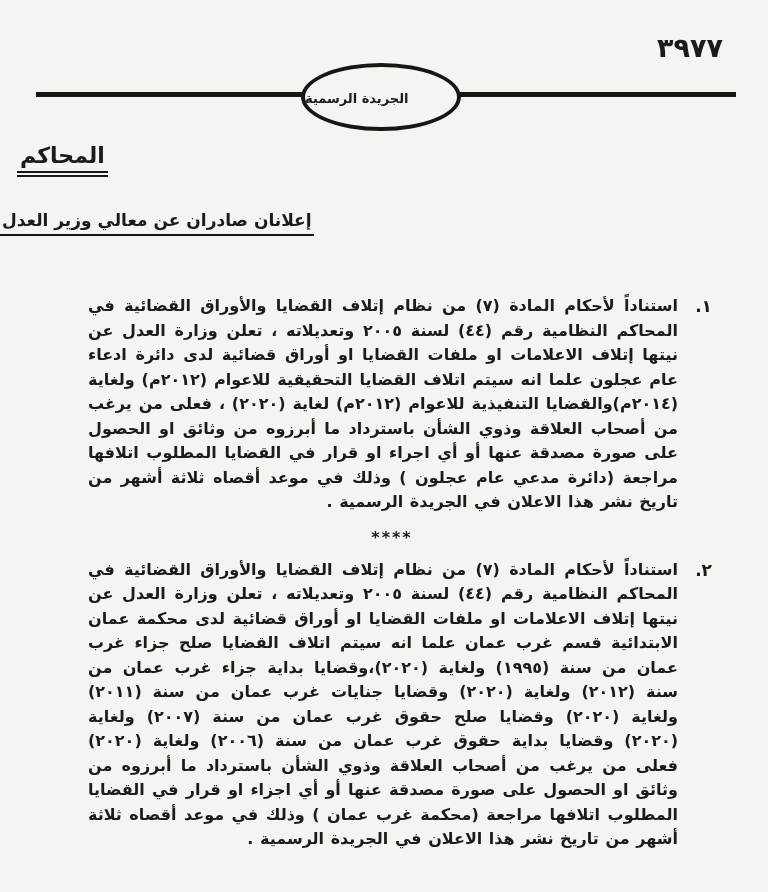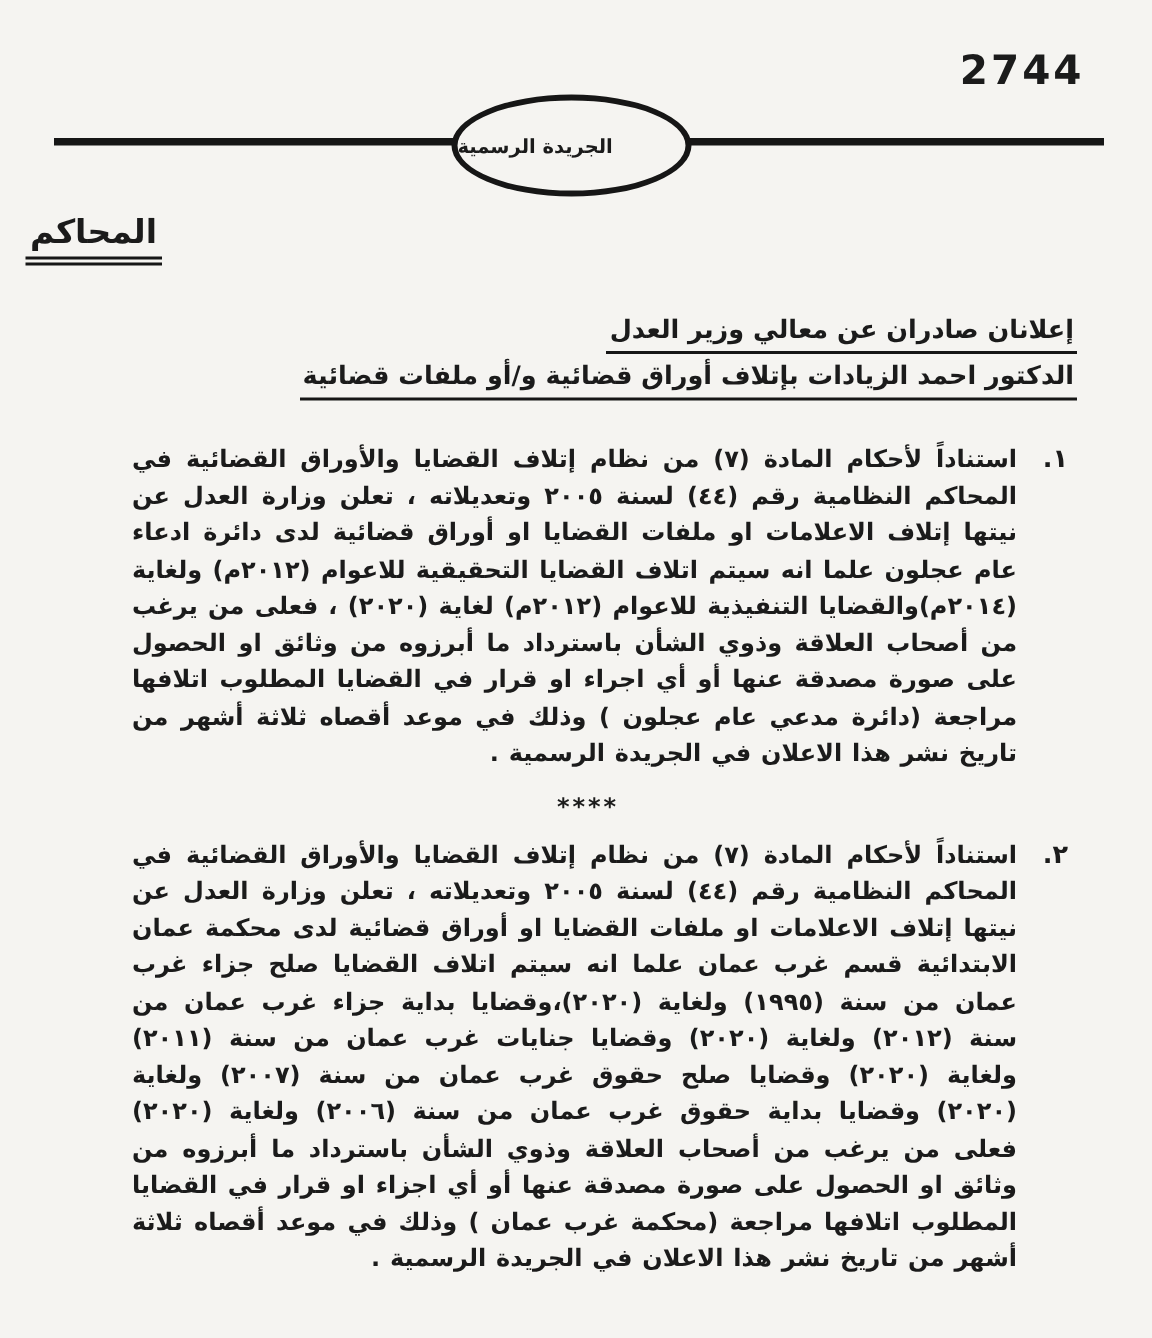--- a/index.html
+++ b/index.html
@@ -56,22 +56,22 @@
     display: inline-block;
     font-size: 22px;
     font-weight: bold;
     direction: rtl;
     border-bottom: 6px double #161616;
     padding: 0 3px 3px 3px;
   }
   
   .title-line-wrap {
     position: absolute;
-    left: 0; right: 50px;
-    text-align: right;
+    left: 0; right: 34px;
+    text-align: left;
   }
   .title-line-wrap.l1 { top: 210px; }
   .title-line-wrap.l2 { top: 241px; }
   .title-line {
     display: inline-block;
     font-size: 17px;
     font-weight: bold;
     direction: rtl;
     border-bottom: 2px solid #161616;
     padding: 0 2px 4px 2px;
@@ -110,39 +110,36 @@
     letter-spacing: 2px;
     margin: 13px 0 11px 0;
     direction: ltr;
   }
 </style>
 </head>
 <body>
 
 <div class="page">
 
-  <div class="page-number">2744</div>
+  <div class="page-number">٣٩٧٧</div>
 
   <div class="header-rule"></div>
 
   <div class="gazette-oval">
     <span>الجريدة الرسمية</span>
   </div>
 
   <div class="section-heading-wrap">
     <span class="section-heading">المحاكم</span>
   </div>
 
   <div class="title-line-wrap l1">
     <span class="title-line">إعلانان صادران عن معالي وزير العدل</span>
   </div>
 
-  <div class="title-line-wrap l2">
-    <span class="title-line">الدكتور احمد الزيادات بإتلاف أوراق قضائية و/أو ملفات قضائية</span>
-  </div>
 
   <div class="doc-body">
 
     <div class="announcement-item">
       <div class="item-number">١.</div>
       <div class="item-text">استناداً لأحكام المادة (٧) من نظام إتلاف القضايا والأوراق القضائية في المحاكم النظامية رقم (٤٤) لسنة ٢٠٠٥ وتعديلاته ، تعلن وزارة العدل عن نيتها إتلاف الاعلامات او ملفات القضايا او أوراق قضائية لدى دائرة ادعاء عام عجلون علما انه سيتم اتلاف القضايا التحقيقية للاعوام (٢٠١٢م) ولغاية (٢٠١٤م)والقضايا التنفيذية للاعوام (٢٠١٢م) لغاية (٢٠٢٠) ، فعلى من يرغب من أصحاب العلاقة وذوي الشأن باسترداد ما أبرزوه من وثائق او الحصول على صورة مصدقة عنها أو أي اجراء او قرار في القضايا المطلوب اتلافها مراجعة (دائرة مدعي عام عجلون ) وذلك في موعد أقصاه ثلاثة أشهر من تاريخ نشر هذا الاعلان في الجريدة الرسمية .</div>
     </div>
 
     <div class="separator">****</div>
 

